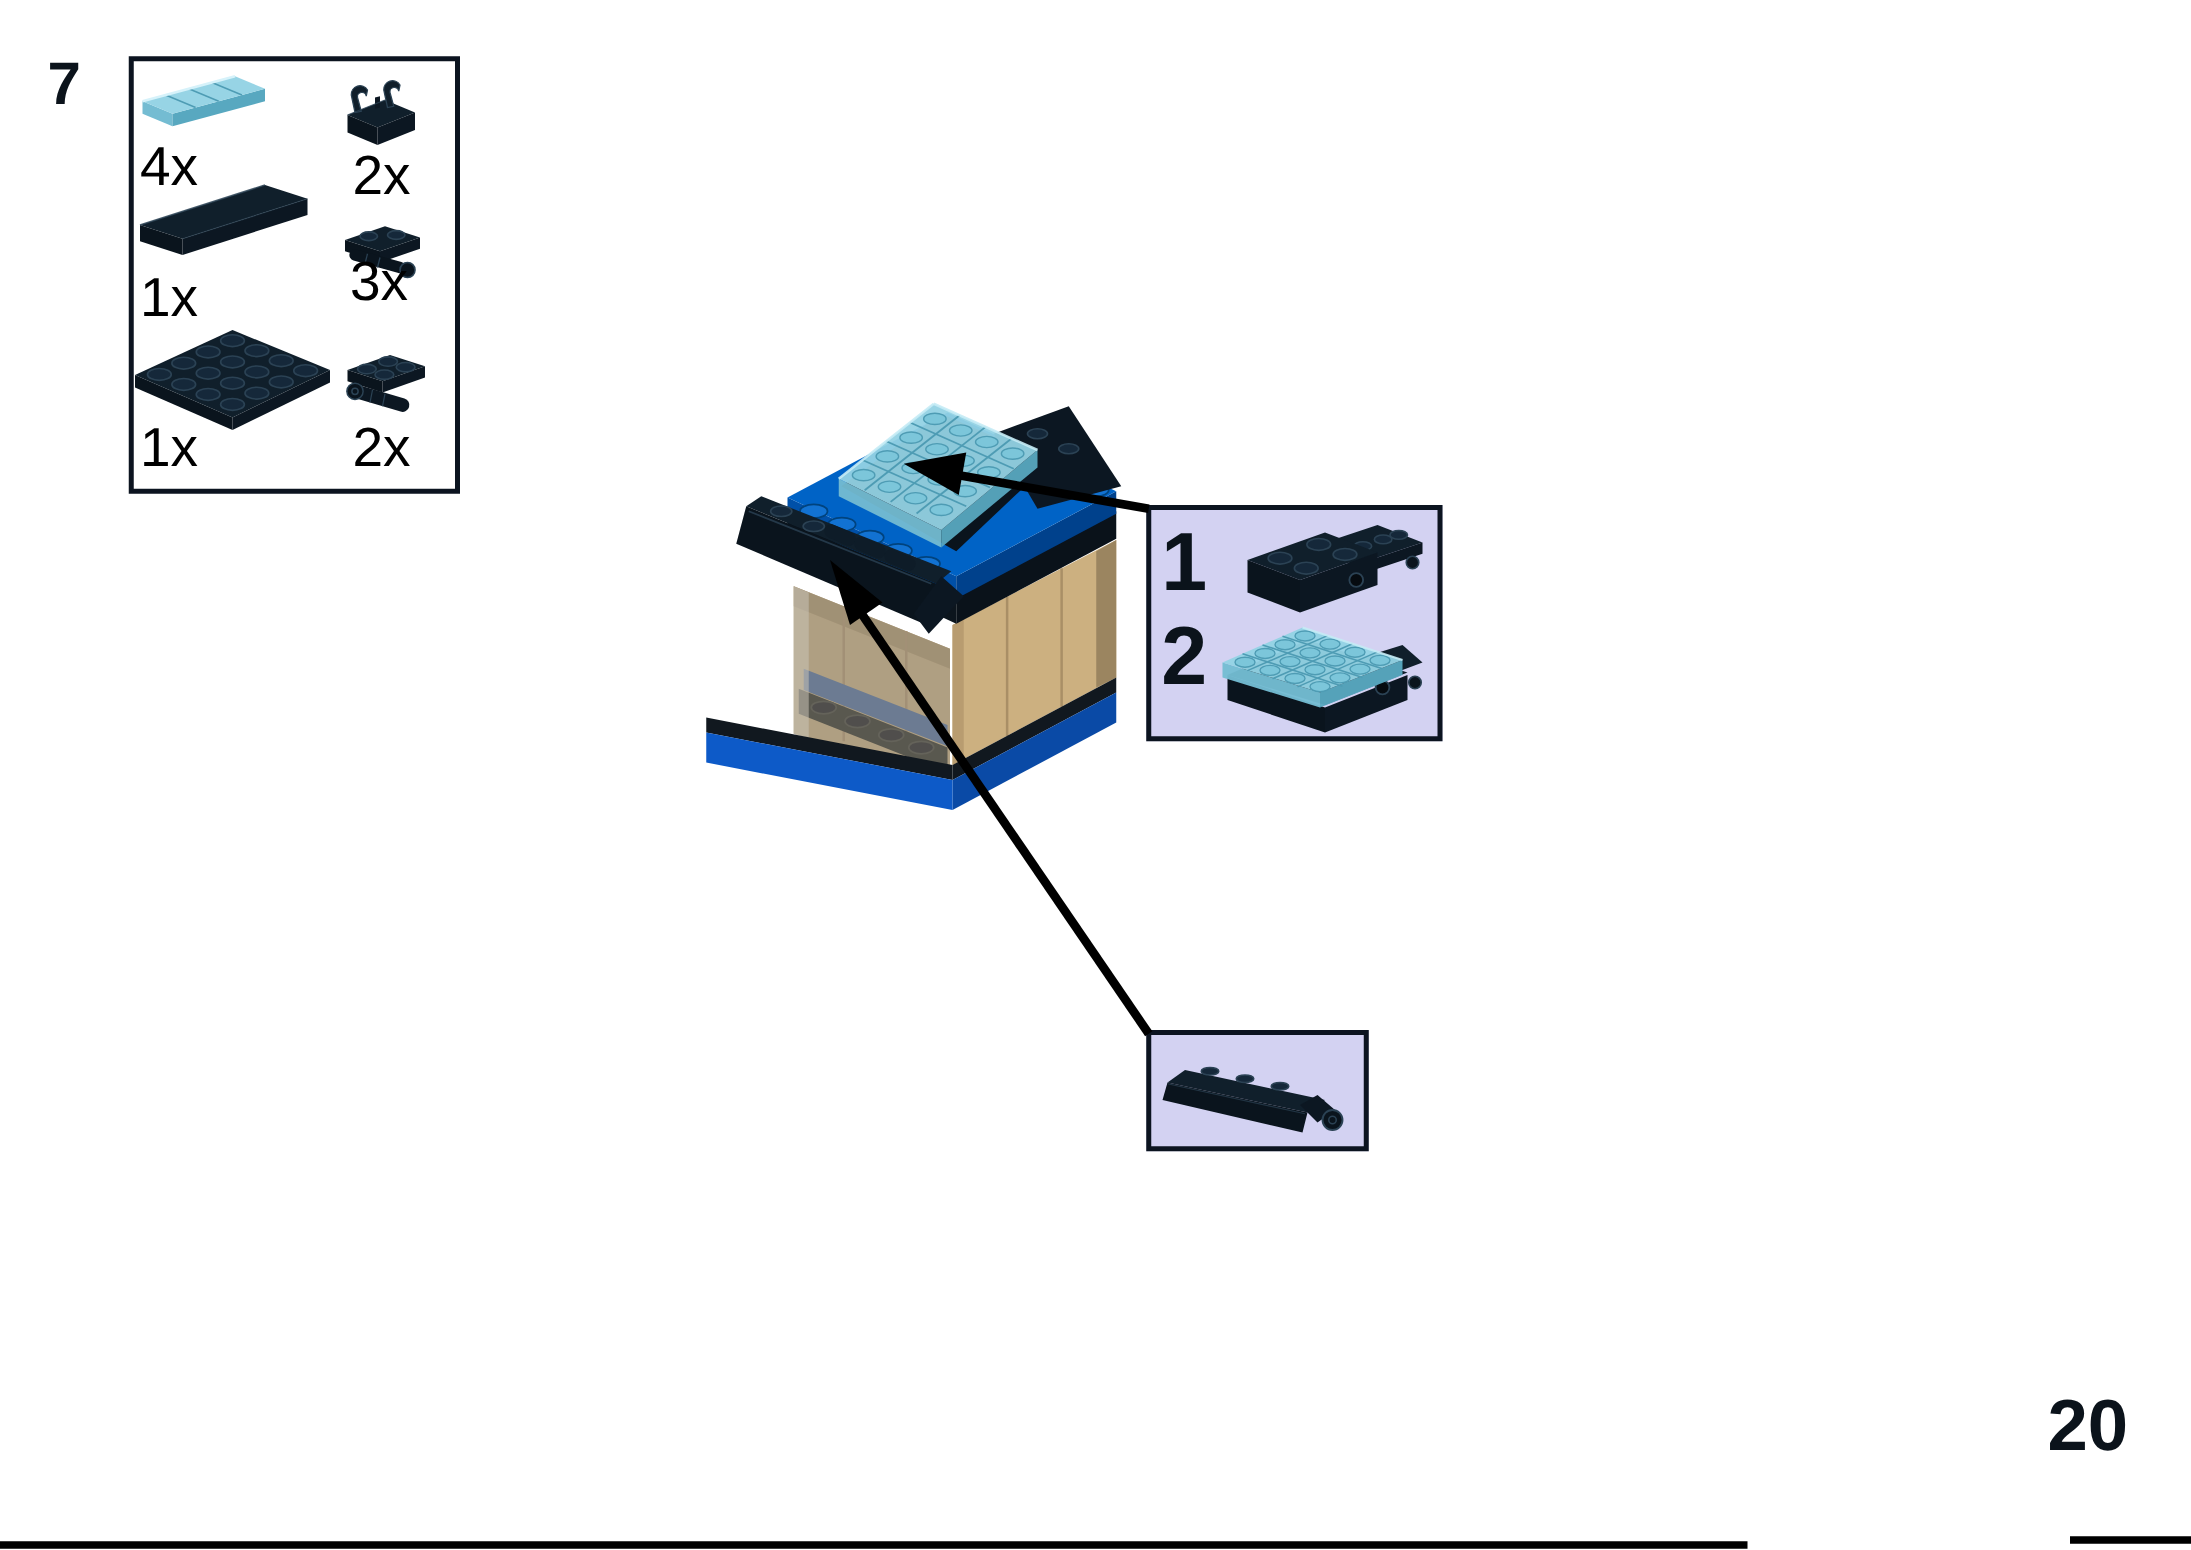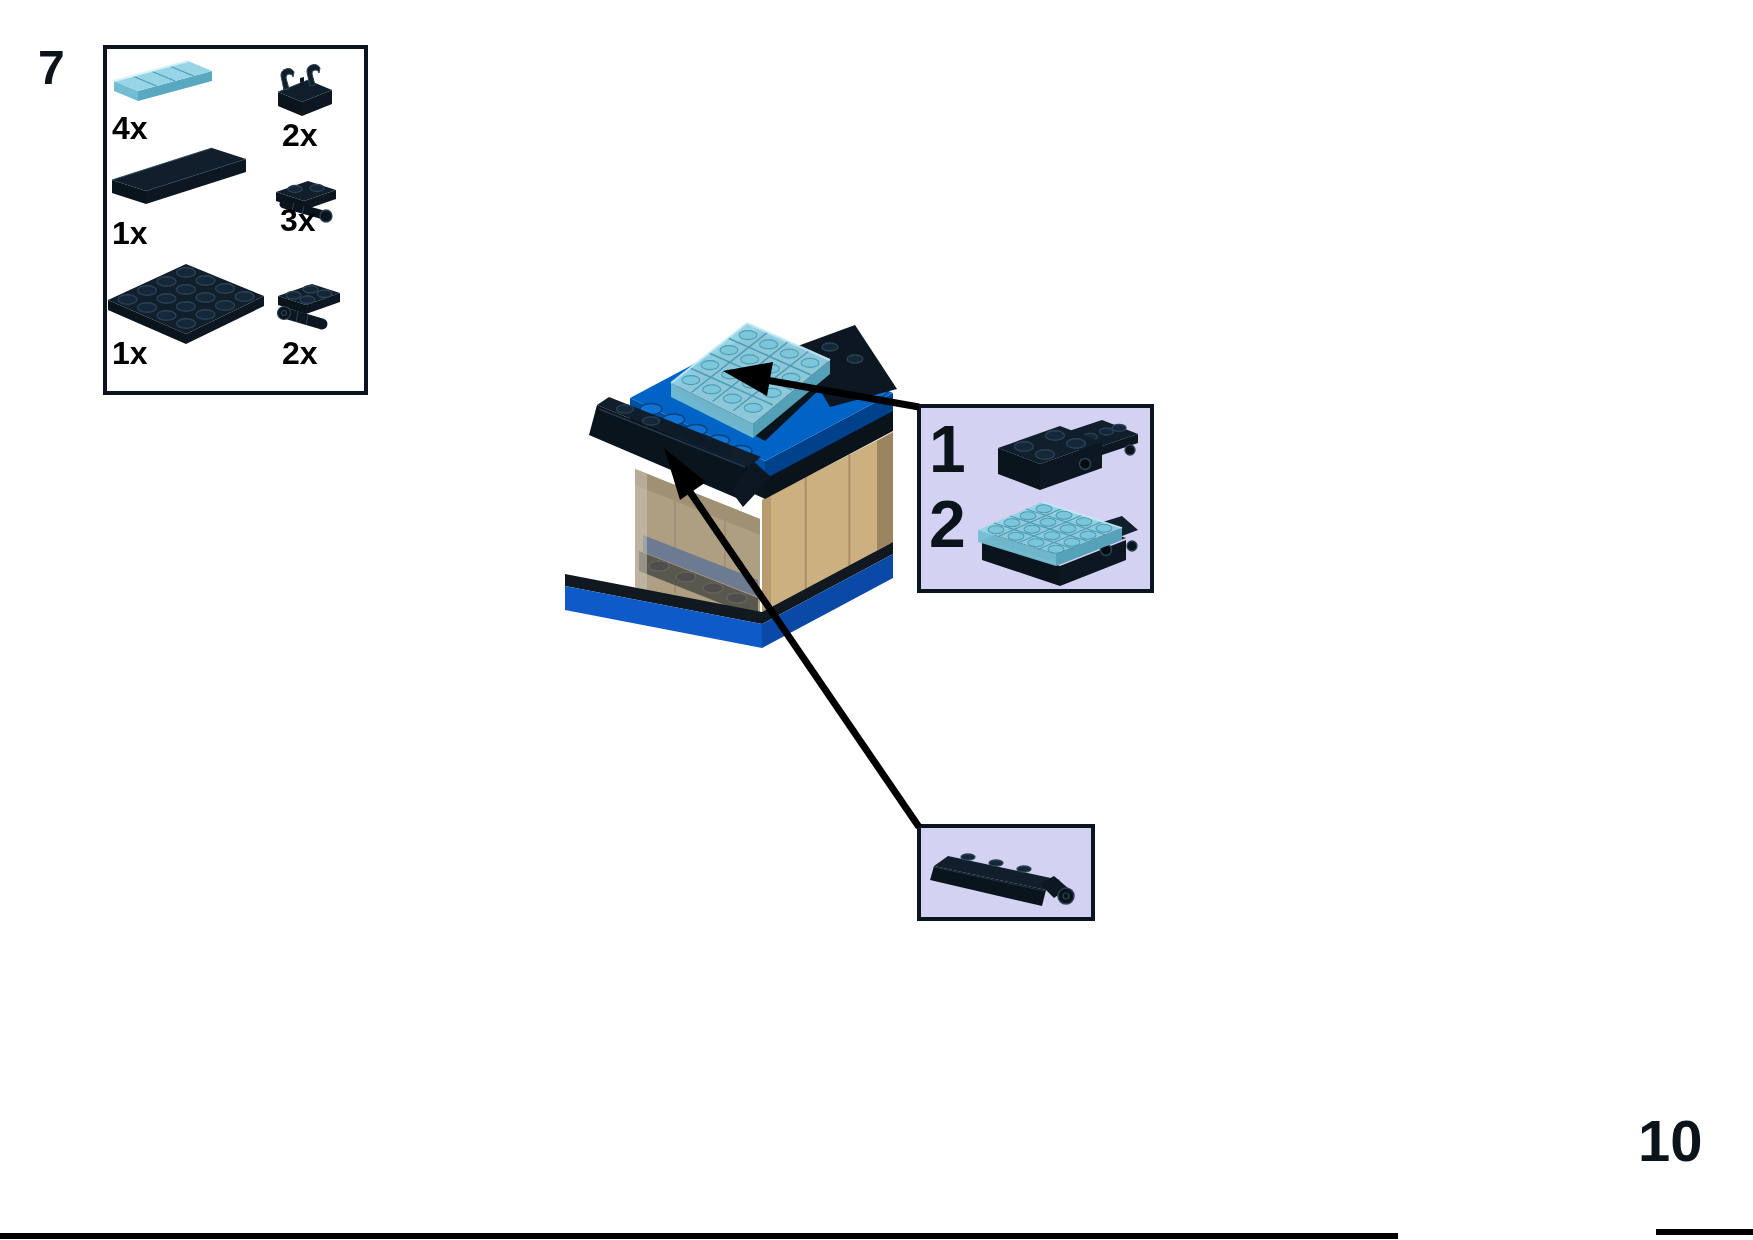--- a/index.html
+++ b/index.html
@@ -5,21 +5,21 @@
   *{margin:0;padding:0;box-sizing:border-box}
   html,body{background:#fff}
   .page{position:relative;width:1753px;height:1240px;background:#fff;
         font-family:"Liberation Sans",sans-serif;overflow:hidden}
   .abs{position:absolute}
   .bignum{position:absolute;font-weight:bold;color:var(--text);line-height:1}
   .step-number{left:38px;top:44px;font-size:48px}
   .page-number{left:1638px;top:1112px;font-size:58px}
   .parts-box{position:absolute;left:103px;top:45px;width:265px;height:350px;
              border:4px solid var(--outline);background:#fff}
-  .count{position:absolute;font-weight:bold;font-size:32px;color:#000;line-height:1}
+  .count{position:absolute;font-weight:normal;font-size:44px;color:#000;line-height:1}
   .callout{position:absolute;background:var(--callout-bg);border:4px solid var(--outline)}
   .callout-1{left:917px;top:404px;width:237px;height:189px}
   .callout-2{left:917px;top:824px;width:178px;height:97px}
   .substep-label{position:absolute;font-weight:bold;font-size:66px;color:var(--text);line-height:1}
   .bline{position:absolute;background:#000}
   svg.abs{display:block;overflow:visible}
   
   .f-btop{fill:var(--bp-top)} .f-bleft{fill:var(--bp-left)} .f-bright{fill:var(--bp-right)}
   .sl{stroke:var(--bp-line)}
   .stud-b{fill:var(--bp-stud);stroke:var(--bp-line);stroke-width:1.3}
@@ -296,16 +296,16 @@
     <g>
       <line class="arrow" x1="919" y1="407" x2="766" y2="380"></line>
       <polygon class="arrowhead" points="723,371 773,362 767,396"></polygon>
     </g>
     <g>
       <line class="arrow" x1="919" y1="827" x2="690" y2="492"></line>
       <polygon class="arrowhead" points="664,448 706,482 680,500"></polygon>
     </g>
   </svg>
 
-  <div class="bignum page-number">10</div>
+  <div class="bignum page-number">20</div>
   <div class="bline" style="left:0;top:1233px;width:1398px;height:6px"></div>
   <div class="bline" style="left:1656px;top:1229px;width:97px;height:6px"></div>
 </div>
 
 </body></html>

